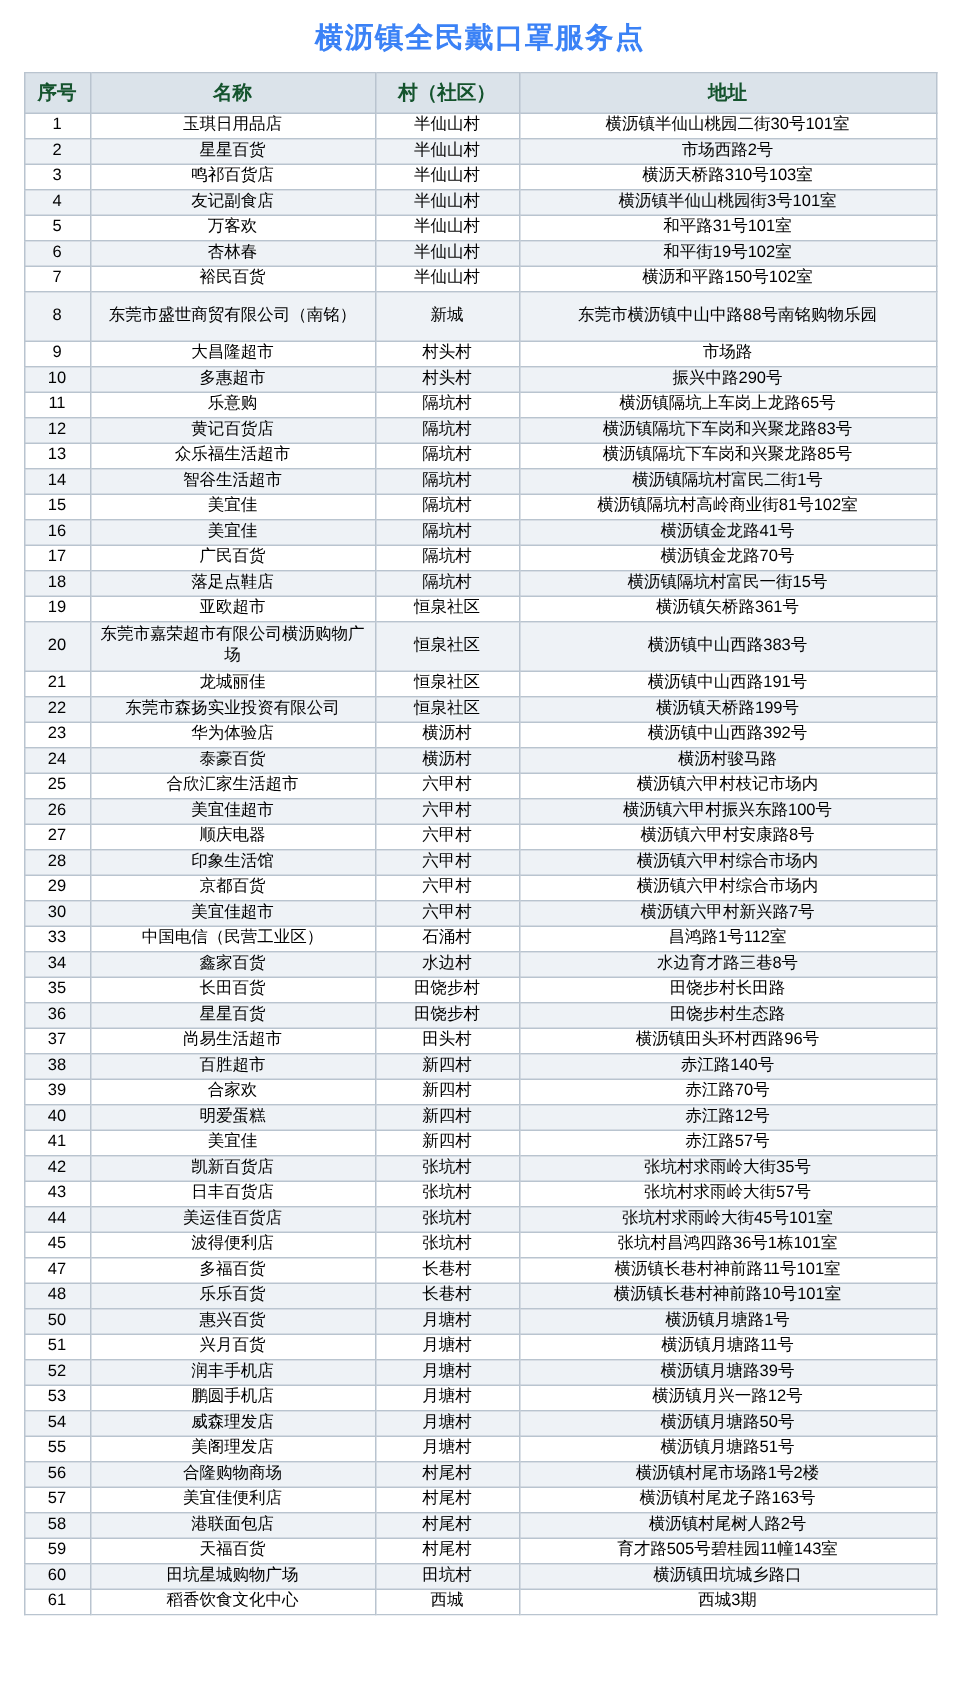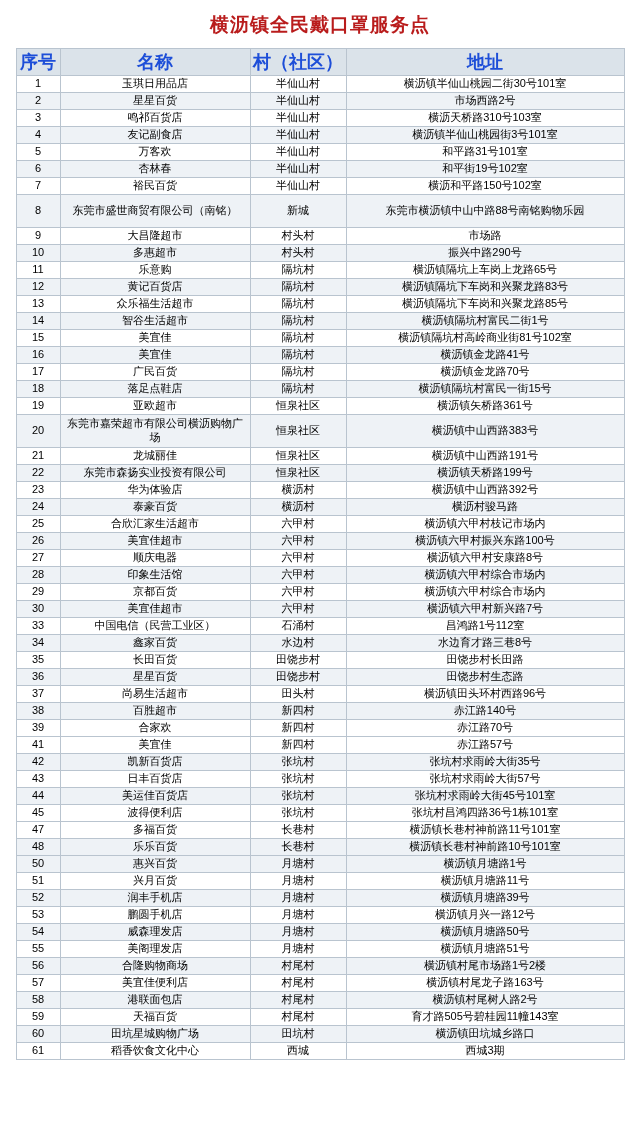--- a/index.html
+++ b/index.html
@@ -17,44 +17,44 @@
     box-sizing: border-box;
     padding: 0;
     background: #ffffff;
   }
   .doc-title {
     text-align: center;
     font-size: 19px;
     font-weight: bold;
     letter-spacing: 1px;
     padding: 12px 0 10px 0;
-    color: #b91c1c;
+    color: #3b82f6;
   }
   table.service-table {
     width: 608px;
     margin: 0 auto;
     border-collapse: collapse;
     table-layout: fixed;
     font-size: 11px;
   }
   table.service-table th,
   table.service-table td {
     border: 1px solid #b9c4cf;
     padding: 1px 2px;
     text-align: center;
     vertical-align: middle;
     line-height: 1.25;
     word-break: break-all;
   }
   table.service-table thead th {
     background: #dbe3ea;
     font-weight: bold;
-    font-size: 18px;
+    font-size: 13px;
     height: 24px;
-    color: #1d4ed8;
+    color: #14532d;
   }
   table.service-table tbody tr {
     height: 17px;
   }
   table.service-table tbody tr.alt td {
     background: #eef2f6;
   }
   .col-idx { width: 44px; }
   .col-name { width: 190px; }
   .col-village { width: 96px; }
@@ -299,20 +299,26 @@
           <td class="name-cell">百胜超市</td>
           <td>新四村</td>
           <td>赤江路140号</td>
         </tr>
         <tr>
           <td>39</td>
           <td class="name-cell">合家欢</td>
           <td>新四村</td>
           <td>赤江路70号</td>
         </tr>
+        <tr class="alt">
+          <td>40</td>
+          <td class="name-cell">明爱蛋糕</td>
+          <td>新四村</td>
+          <td>赤江路12号</td>
+        </tr>
         <tr>
           <td>41</td>
           <td class="name-cell">美宜佳</td>
           <td>新四村</td>
           <td>赤江路57号</td>
         </tr>
         <tr class="alt">
           <td>42</td>
           <td class="name-cell">凯新百货店</td>
           <td>张坑村</td>

